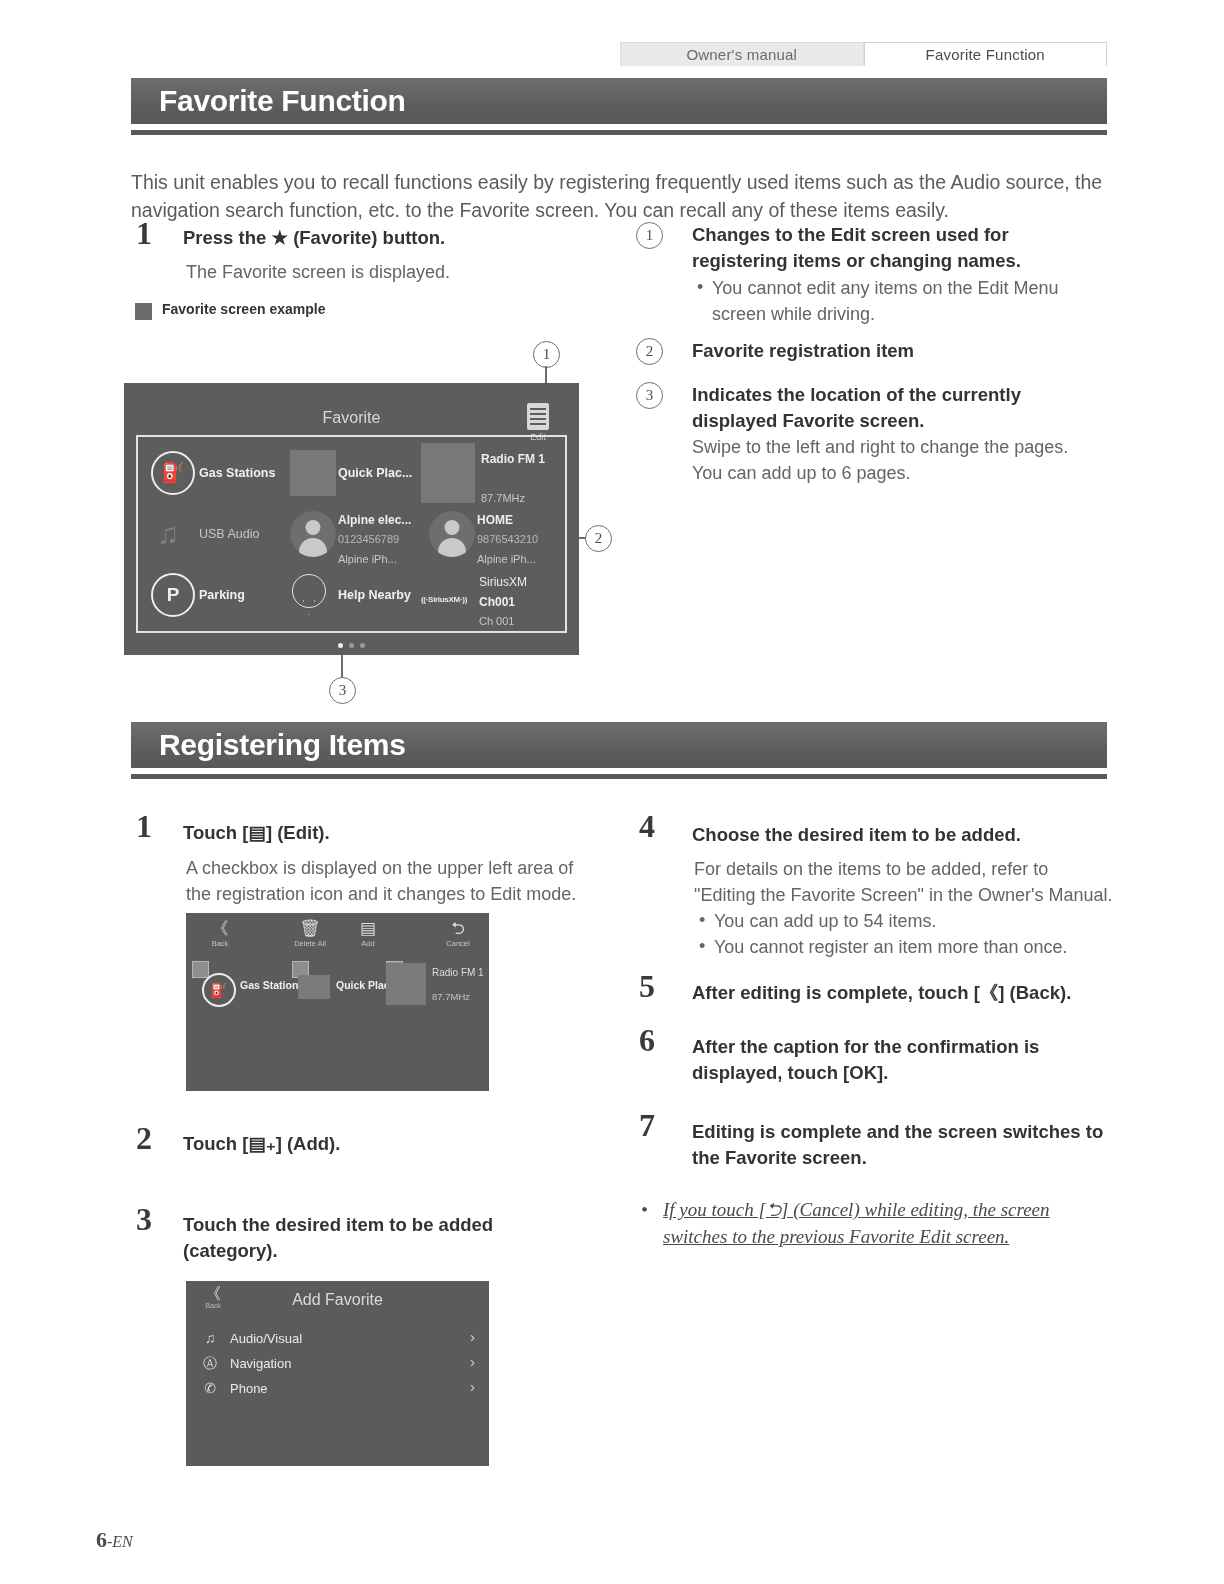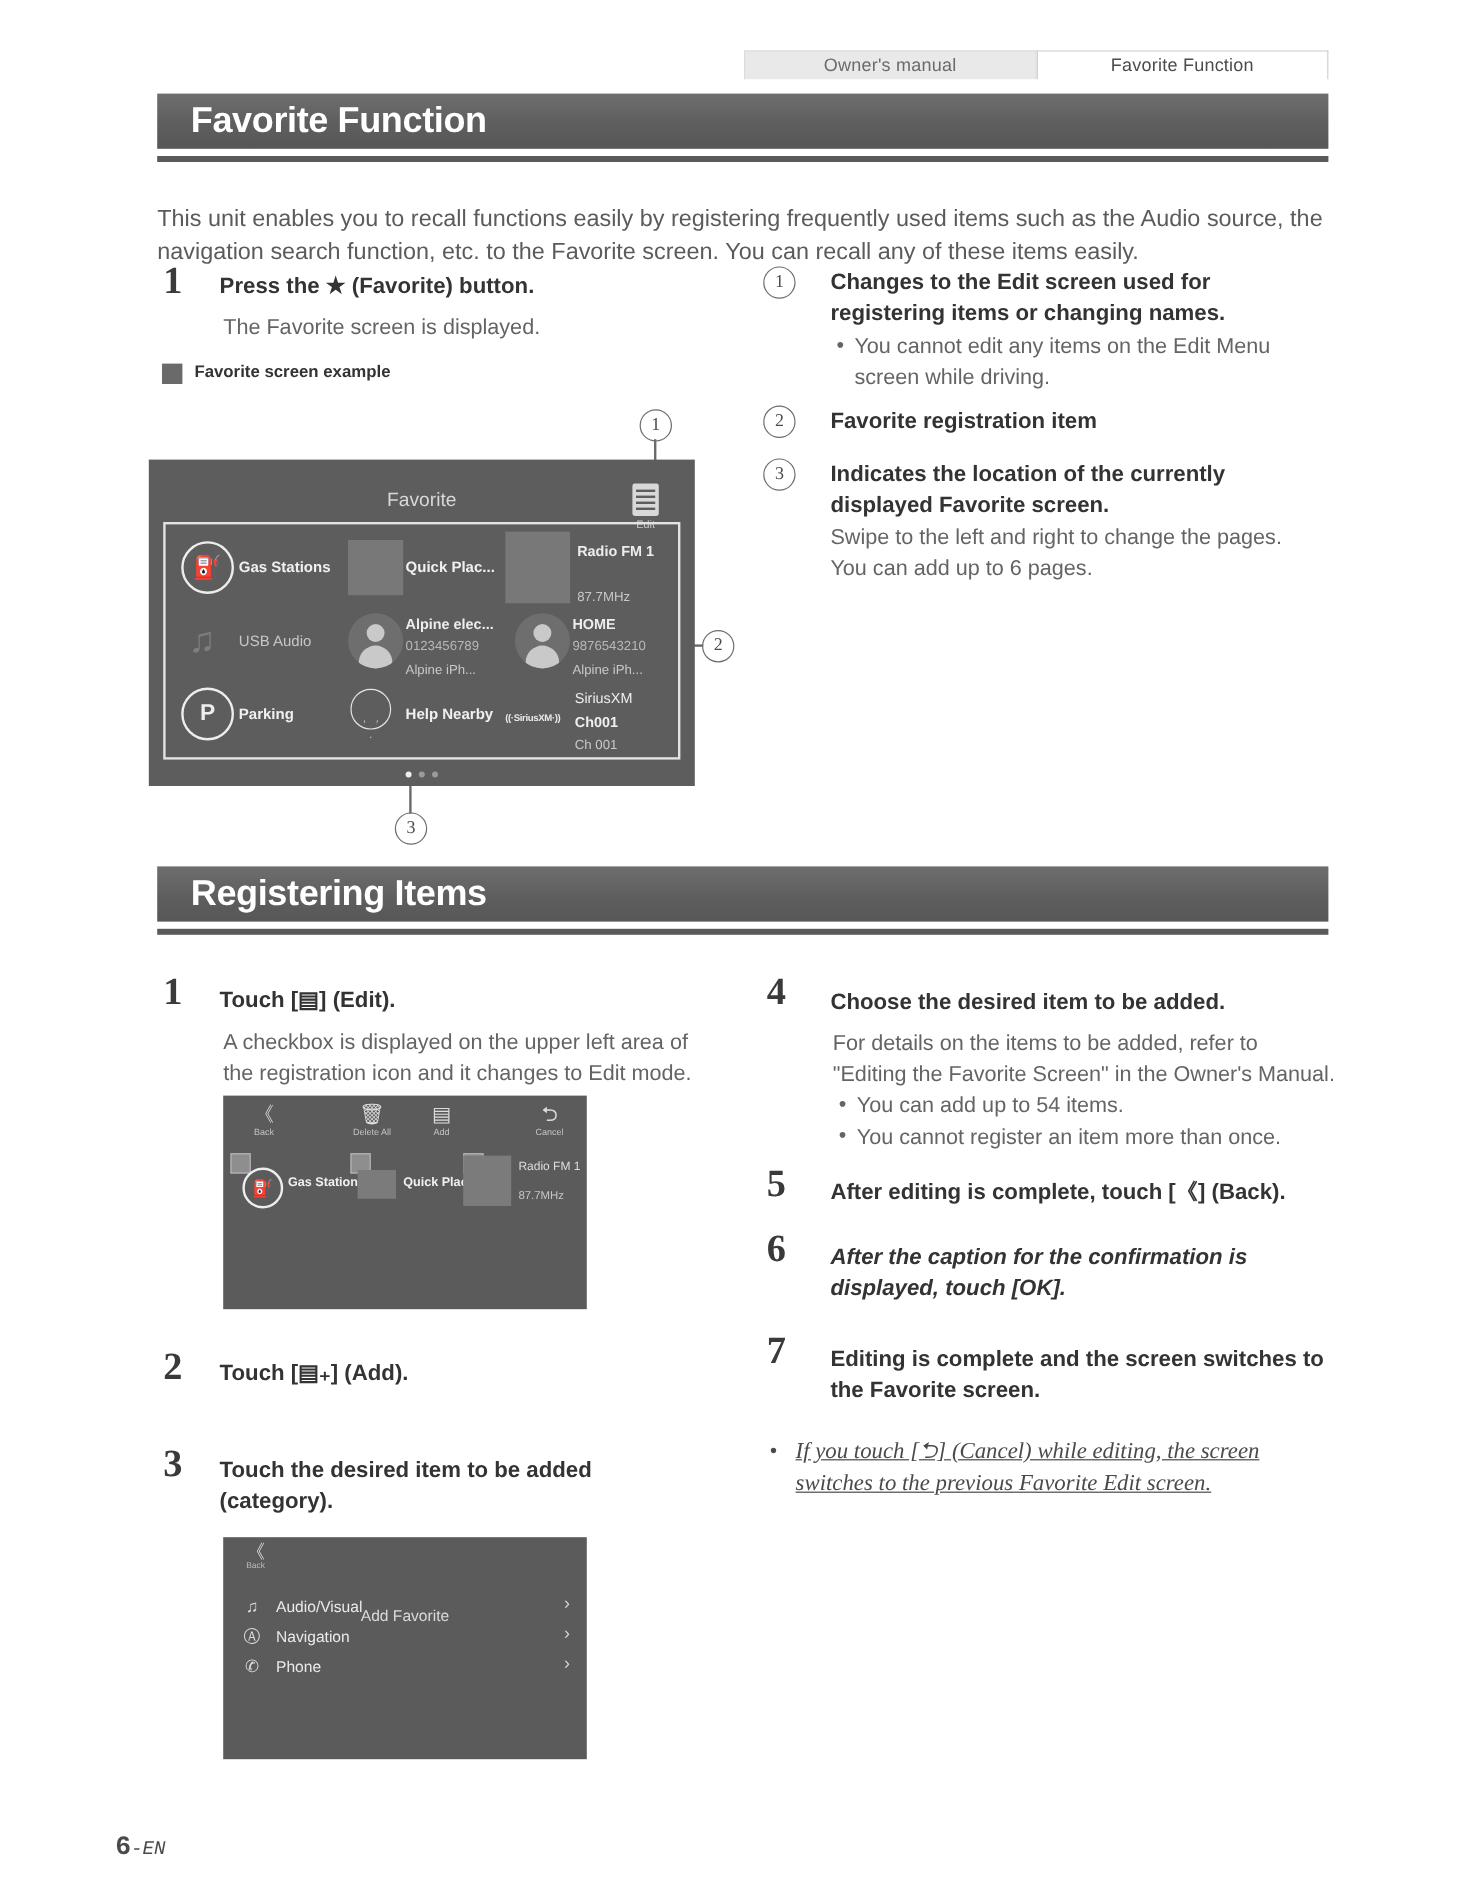--- a/index.html
+++ b/index.html
@@ -93,34 +93,34 @@
   .etool{position:absolute;left:0;top:0;width:100%;height:42px;}
   .etool .t{position:absolute;text-align:center;width:60px;color:#dcdcdc;}
   .etool .g{font-size:17px;line-height:20px;display:block;}
   .etool .n{font-size:7.5px;color:#c4c4c4;display:block;}
   .erow{position:absolute;left:0;top:44px;width:100%;height:58px;}
   .chk{position:absolute;width:15px;height:15px;background:#8e8e8e;border:1px solid #b5b5b5;}
 
   
   .shotAdd{position:absolute;left:186px;top:1281px;width:303px;height:185px;background:#5b5b5b;}
   .ahdr{position:absolute;left:0;top:0;width:100%;height:36px;}
-  .ahdr .ttl{position:absolute;left:0;right:0;top:10px;text-align:center;font-size:13px;color:#dadada;margin-top:48px;}
+  .ahdr .ttl{position:absolute;left:0;right:0;top:10px;text-align:center;font-size:16px;color:#dadada;}
   .aback{position:absolute;left:10px;top:5px;width:34px;text-align:center;color:#e2e2e2;}
   .aback .g{font-size:16px;display:block;line-height:16px;}
   .aback .n{font-size:7px;color:#bdbdbd;display:block;}
   .arow{position:absolute;left:0;width:100%;height:26px;}
   .arow .ic{position:absolute;left:14px;top:3px;font-size:14px;color:#dcdcdc;width:20px;text-align:center;}
   .arow .tx{position:absolute;left:44px;top:4px;font-size:13px;color:#eaeaea;}
   .arow .ch{position:absolute;right:14px;top:1px;font-size:15px;color:#d5d5d5;}
 
   
   .lead{position:absolute;background:#6b6b6b;}
   .dot{position:absolute;width:10px;height:10px;border-radius:50%;background:#3f3f3f;}
 
-  .footer{position:absolute;left:96px;top:1527px;font-family:Liberation Mono, monospace;color:#4a4a4a;}
+  .footer{position:absolute;left:96px;top:1527px;font-family:Liberation Serif, serif;color:#4a4a4a;}
   .footer .pn{font-size:22px;font-weight:bold;}
   .footer .en{font-size:16px;font-style:italic;}
 </style>
 </head>
 <body>
 
 <div class="page">
 
   <div class="tabbar">
     <div class="tab muted">Owner's manual</div>
@@ -341,21 +341,21 @@
   <div class="stepbody" style="left:694px;top:856px;width:420px;">For details on the items to be added, refer to "Editing the Favorite Screen" in the Owner's Manual.</div>
   <ul class="bullets" style="left:697px;top:908px;width:420px;">
     <li>You can add up to 54 items.</li>
     <li>You cannot register an item more than once.</li>
   </ul>
 
   <div class="stepnum" style="left:639px;top:968px;">5</div>
   <div class="stepttl" style="left:692px;top:980px;width:420px;">After editing is complete, touch [《] (Back).</div>
 
   <div class="stepnum" style="left:639px;top:1022px;">6</div>
-  <div class="stepttl" style="left:692px;top:1034px;width:400px;font-style:italic;">After the caption for the confirmation is displayed, touch [OK].</div>
+  <div class="stepttl" style="left:692px;top:1034px;width:400px;">After the caption for the confirmation is displayed, touch [OK].</div>
 
   <div class="stepnum" style="left:639px;top:1107px;">7</div>
   <div class="stepttl" style="left:692px;top:1119px;width:418px;">Editing is complete and the screen switches to the Favorite screen.</div>
 
   <div class="note-italic" style="left:641px;top:1196px;width:450px;">
     <span class="b">•</span>
     <span class="t">If you touch [⮌] (Cancel) while editing, the screen switches to the previous Favorite Edit screen.</span>
   </div>
 
   <div class="footer">

